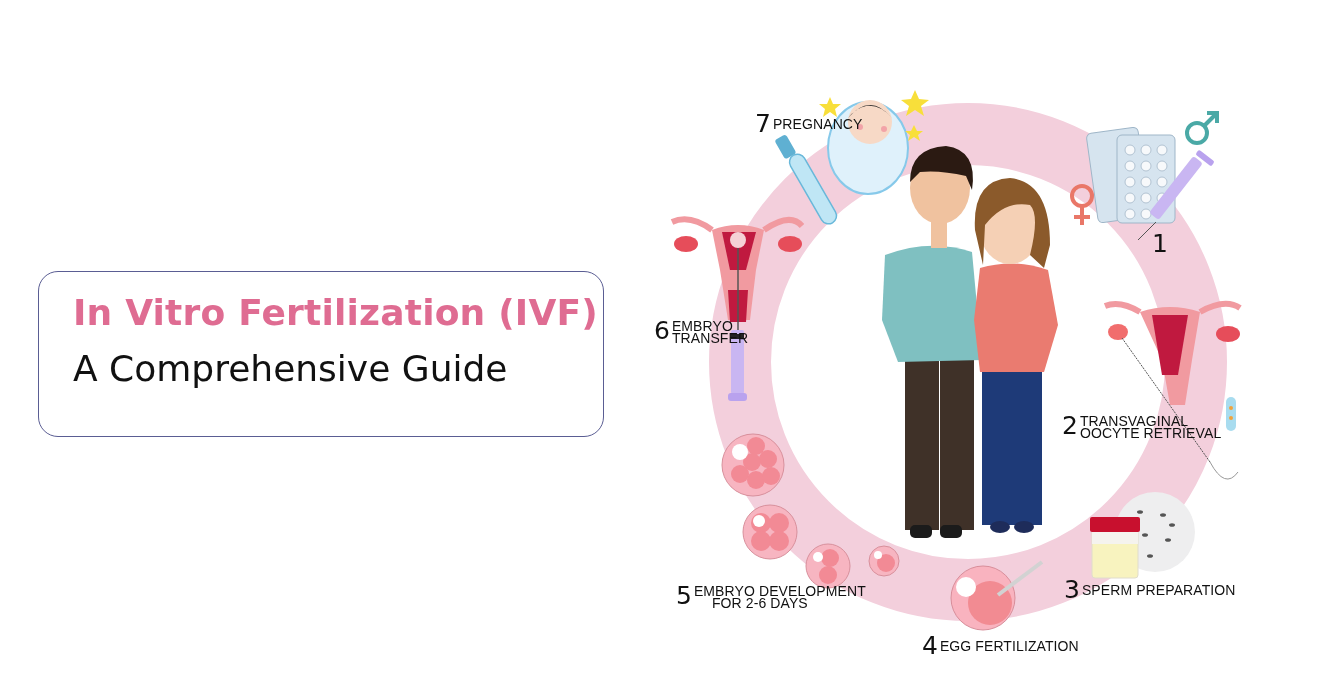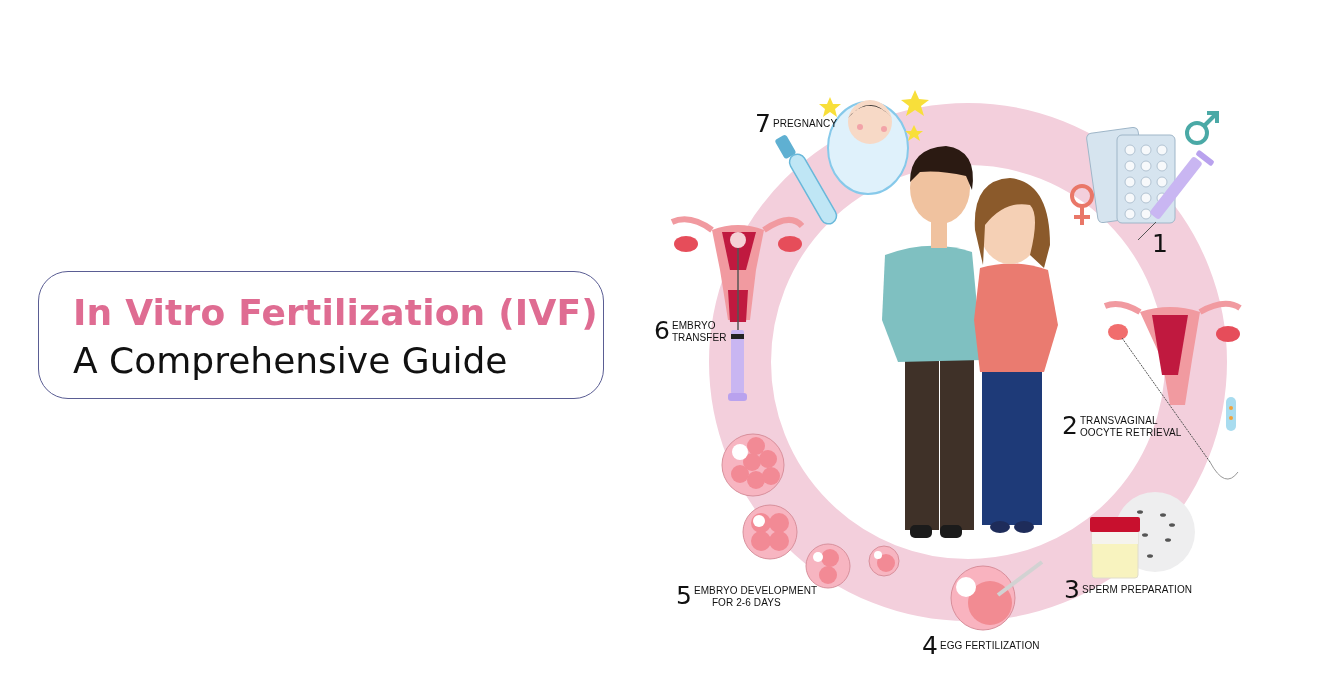--- a/index.html
+++ b/index.html
@@ -1,23 +1,23 @@
 <!DOCTYPE html>
 <html><head>
 <meta charset="utf-8">
 <style>
   html, body { margin:0; padding:0; }
   body { width:1329px; height:683px; background:#ffffff; position:relative; overflow:hidden; font-family:"Liberation Sans", sans-serif; }
-  .title-card { position:absolute; left:38px; top:271px; width:566px; height:128px; border:1.5px solid #5a5d93; border-radius:30px; box-sizing:border-box; background:#fff; }
+  .title-card { position:absolute; left:38px; top:271px; width:566px; height:166px; border:1.5px solid #5a5d93; border-radius:20px; box-sizing:border-box; background:#fff; }
   .title-line1 { position:absolute; left:34px; top:20px; font-family:"DejaVu Sans", sans-serif; font-weight:bold; font-size:36px; color:#df6c92; letter-spacing:0.2px; white-space:nowrap; }
-  .title-line2 { position:absolute; left:34px; top:68px; font-family:"DejaVu Sans", sans-serif; font-size:36px; color:#111; white-space:nowrap; }
+  .title-line2 { position:absolute; left:34px; top:76px; font-family:"DejaVu Sans", sans-serif; font-size:36px; color:#111; white-space:nowrap; }
   svg.diagram { position:absolute; left:0; top:0; }
   .step { position:absolute; display:flex; align-items:flex-start; color:#111; }
   .step .num { font-family:"DejaVu Sans", sans-serif; font-size:25px; line-height:24px; margin-right:2px; }
-  .step .lbl { font-family:"Liberation Sans", sans-serif; font-size:10px; line-height:12px; letter-spacing:0.1px; text-transform:uppercase; padding-top:1px; }
+  .step .lbl { font-family:"Liberation Sans", sans-serif; font-size:14px; line-height:12px; letter-spacing:0.1px; text-transform:uppercase; padding-top:1px; }
 </style>
 </head>
 <body>
 
 <div class="title-card">
   <div class="title-line1">In Vitro Fertilization (IVF)</div>
   <div class="title-line2">A Comprehensive Guide</div>
 </div>
 
 <svg class="diagram" width="1329" height="683" viewBox="0 0 1329 683">

